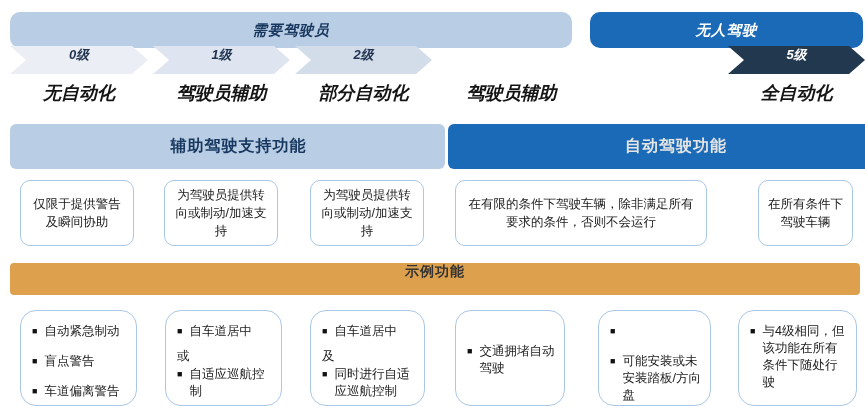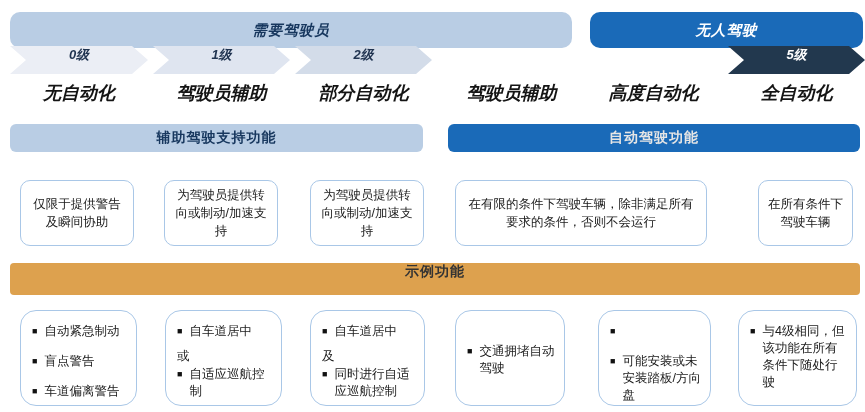--- a/index.html
+++ b/index.html
@@ -26,23 +26,23 @@
   .lv0{background:#ebeef5}.lv1{background:#dfe5f0}.lv2{background:#d3dce9}
   .lv3{background:#a2b6ce}
   .lv4{background:#41607f;color:#ffffff}.lv5{background:#22384e;color:#ffffff}
 
   
   .lvlname{position:absolute;top:80px;height:26px;
            display:flex;align-items:center;justify-content:center;
            font-size:18px;font-weight:bold;font-style:italic;color:#141414;}
 
   
-  .band{position:absolute;top:124px;height:28px;border-radius:6px;
+  .band{position:absolute;top:124px;height:45px;border-radius:6px;
         display:flex;align-items:center;justify-content:center;
-        font-size:14px;font-weight:bold;letter-spacing:1px;}
+        font-size:16px;font-weight:bold;letter-spacing:1px;padding-left:22px;}
   .band-light{left:10px;width:413px;background:#b9cde4;color:#17375e;}
   .band-blue{left:448px;width:412px;background:#1a6ab8;color:#e5e5e5;}
 
   
   .descbox{position:absolute;top:180px;height:66px;background:#ffffff;
            border:1.5px solid #a9c7e7;border-radius:10px;box-sizing:border-box;
            display:flex;align-items:center;justify-content:center;text-align:center;
            font-size:12.5px;line-height:1.45;padding:4px 8px;color:#1a1a1a;}
   .d0{left:20px;width:114px}.d1{left:164px;width:114px}.d2{left:310px;width:114px}
   .d3{left:455px;width:252px}.d4{left:758px;width:95px}
@@ -88,21 +88,20 @@
       <span>2级</span>
     </div>
   <div class="chev col5 lv5">
       <span>5级</span>
     </div>
 
   <div class="lvlname col0">无自动化</div>
   <div class="lvlname col1">驾驶员辅助</div>
   <div class="lvlname col2">部分自动化</div>
   <div class="lvlname col3">驾驶员辅助</div>
-  <div class="lvlname col4">高度自动化</div>
   <div class="lvlname col5">全自动化</div>
 
   <div class="band band-light">
     <span>辅助驾驶支持功能</span>
   </div>
   <div class="band band-blue">
     <span>自动驾驶功能</span>
   </div>
 
   <div class="descbox d0">

